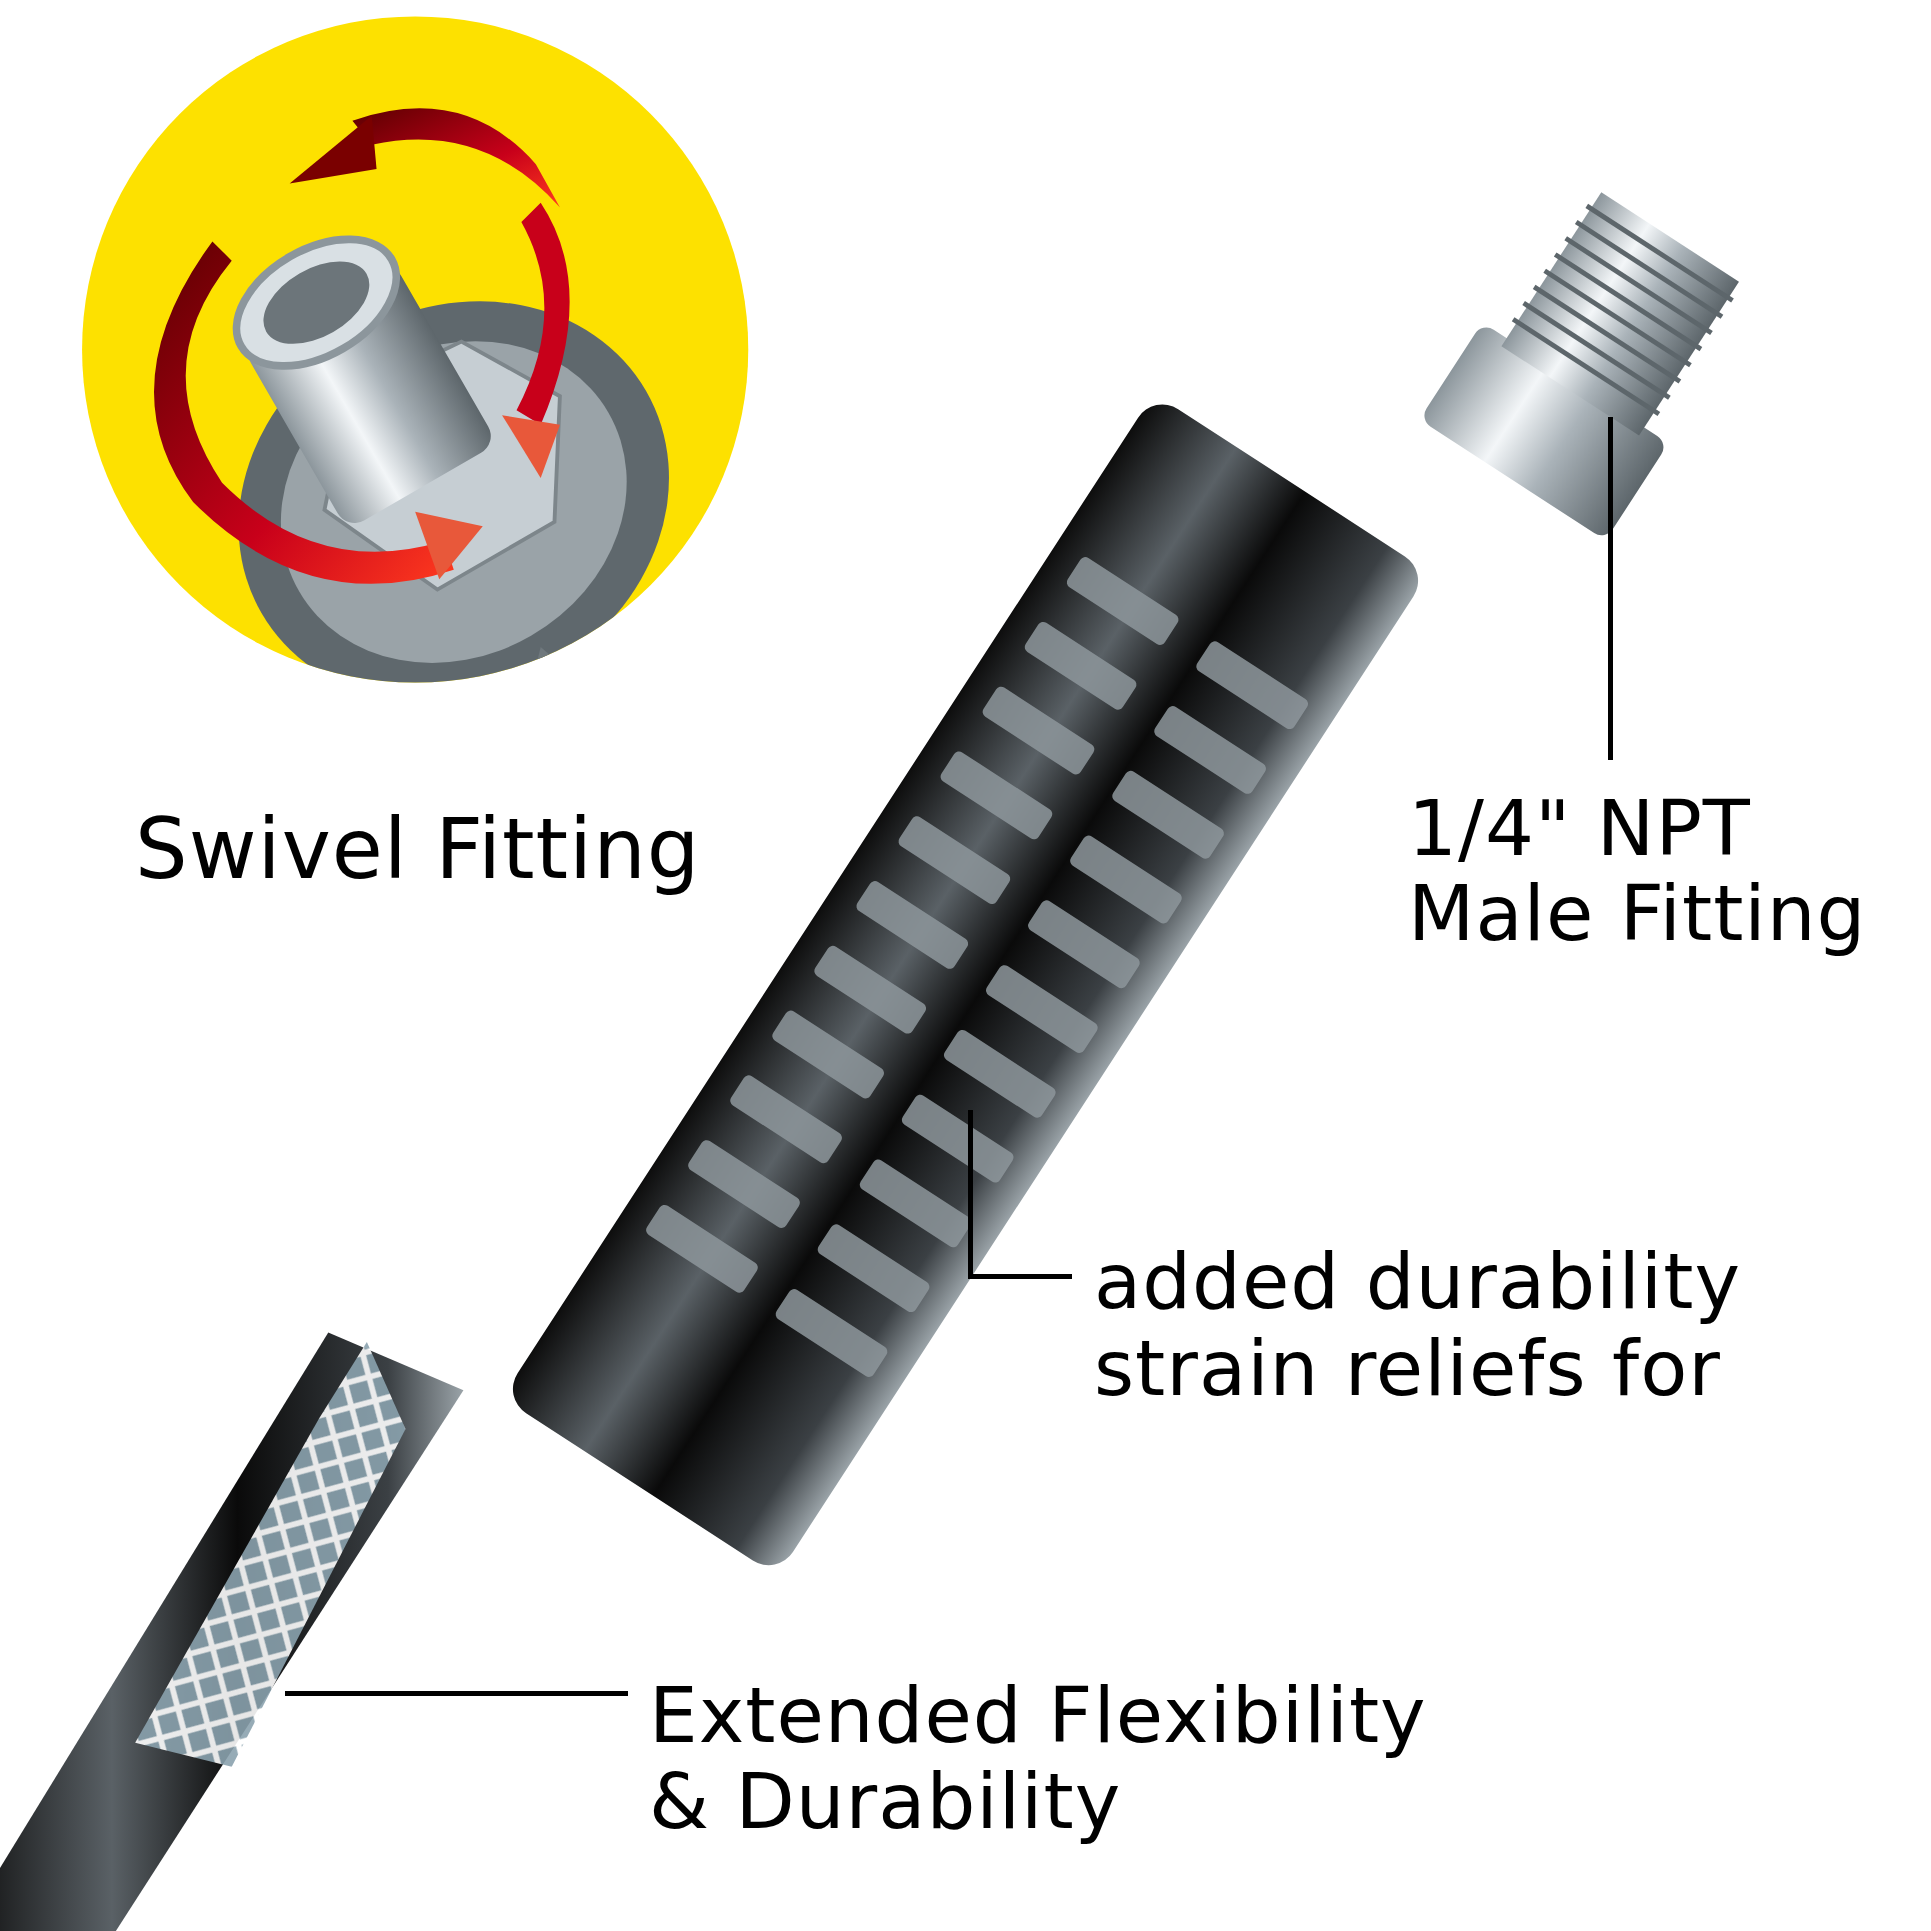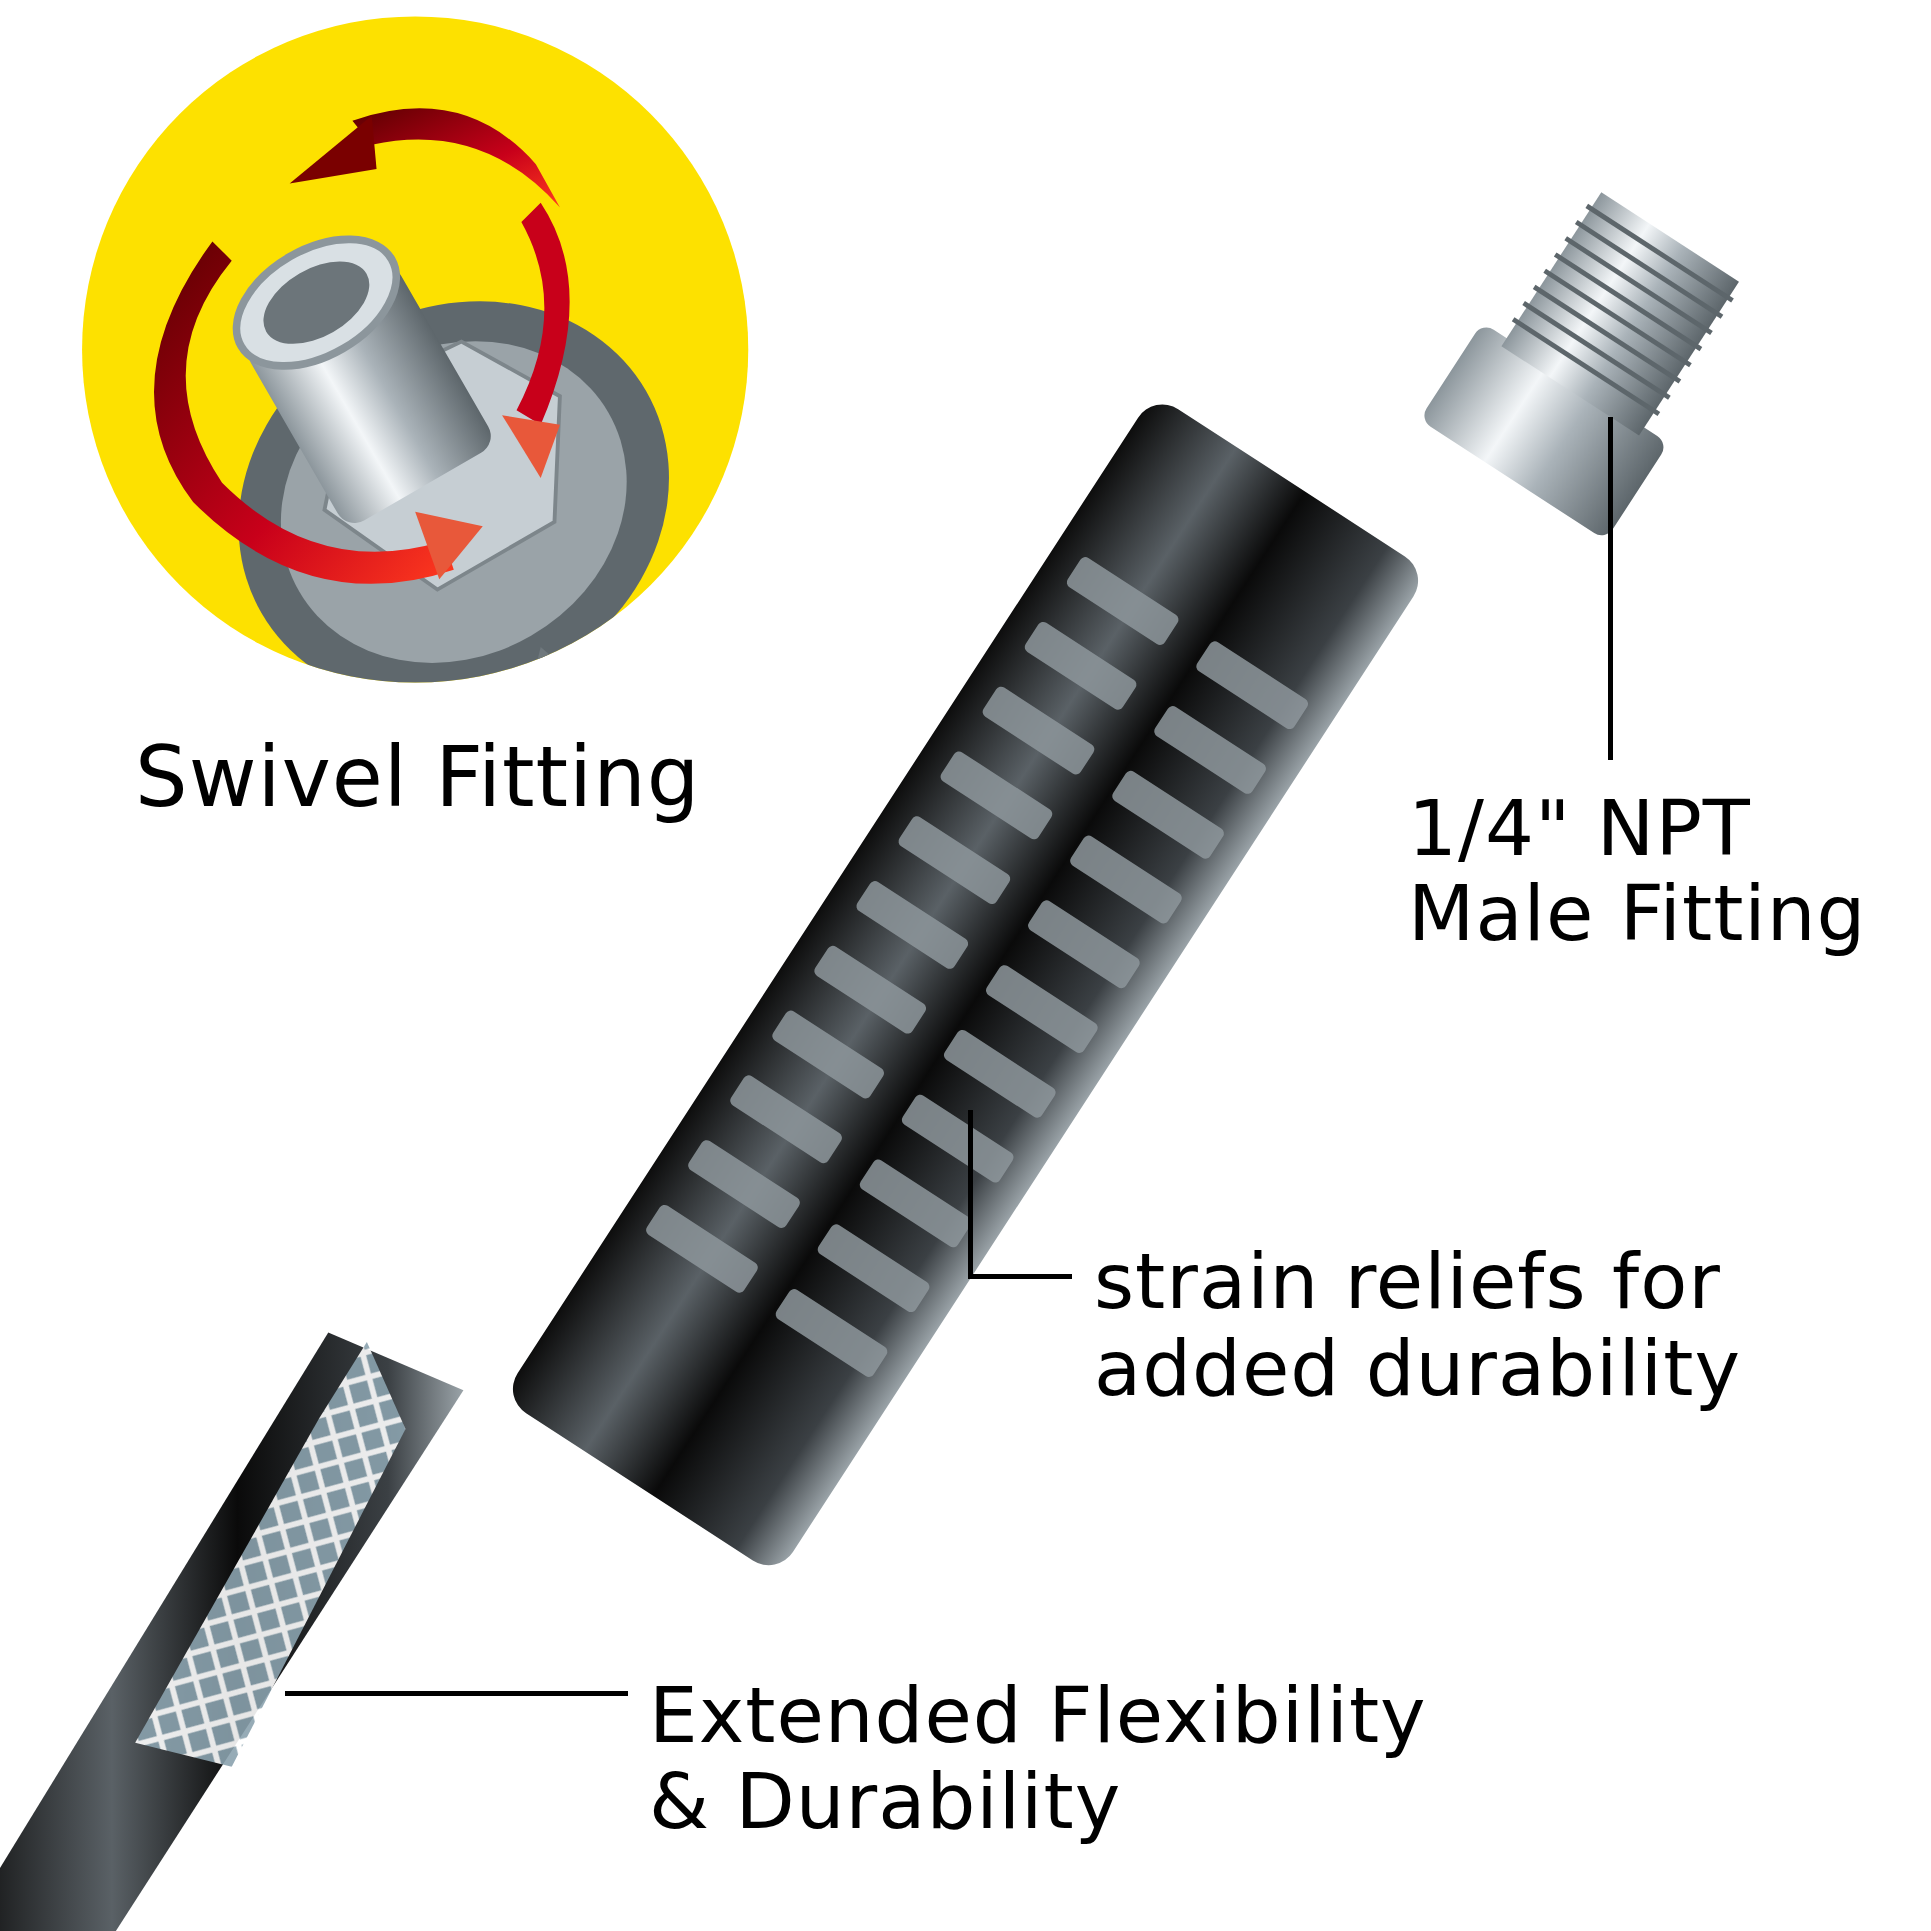--- a/index.html
+++ b/index.html
@@ -112,35 +112,35 @@
           <line x1="-90" y1="-140" x2="90" y2="-140"></line>
           <line x1="-90" y1="-120" x2="90" y2="-120"></line>
           <line x1="-90" y1="-100" x2="90" y2="-100"></line>
           <line x1="-90" y1="-80" x2="90" y2="-80"></line>
           <line x1="-90" y1="-60" x2="90" y2="-60"></line>
         </g>
       </g>
     </g>
   </svg>
 
-  <div class="label" style="left:135px; top:732px; font-size:83px;">
+  <div class="label" style="left:135px; top:804px; font-size:83px;">
     <div>Swivel Fitting</div>
   </div>
 
   <div class="leader" style="left:1608px; top:417px; width:4.8px; height:343px;"></div>
   <div class="label" style="left:1408px; top:787px; font-size:77px;">
     <div>1/4" NPT</div>
     <div>Male Fitting</div>
   </div>
 
   <div class="leader" style="left:968px; top:1110px; width:4.8px; height:169px;"></div>
   <div class="leader" style="left:968px; top:1274px; width:104px; height:4.8px;"></div>
   <div class="label" style="left:1094px; top:1238px; font-size:77px; line-height:1.13;">
+    <div>added durability</div>
     <div>strain reliefs for</div>
-    <div>added durability</div>
   </div>
 
   <div class="leader" style="left:285px; top:1691px; width:343px; height:4.8px;"></div>
   <div class="label" style="left:649px; top:1673px; font-size:77px; line-height:1.12;">
     <div>Extended Flexibility</div>
     <div>&amp; Durability</div>
   </div>
 
 </div>
 

